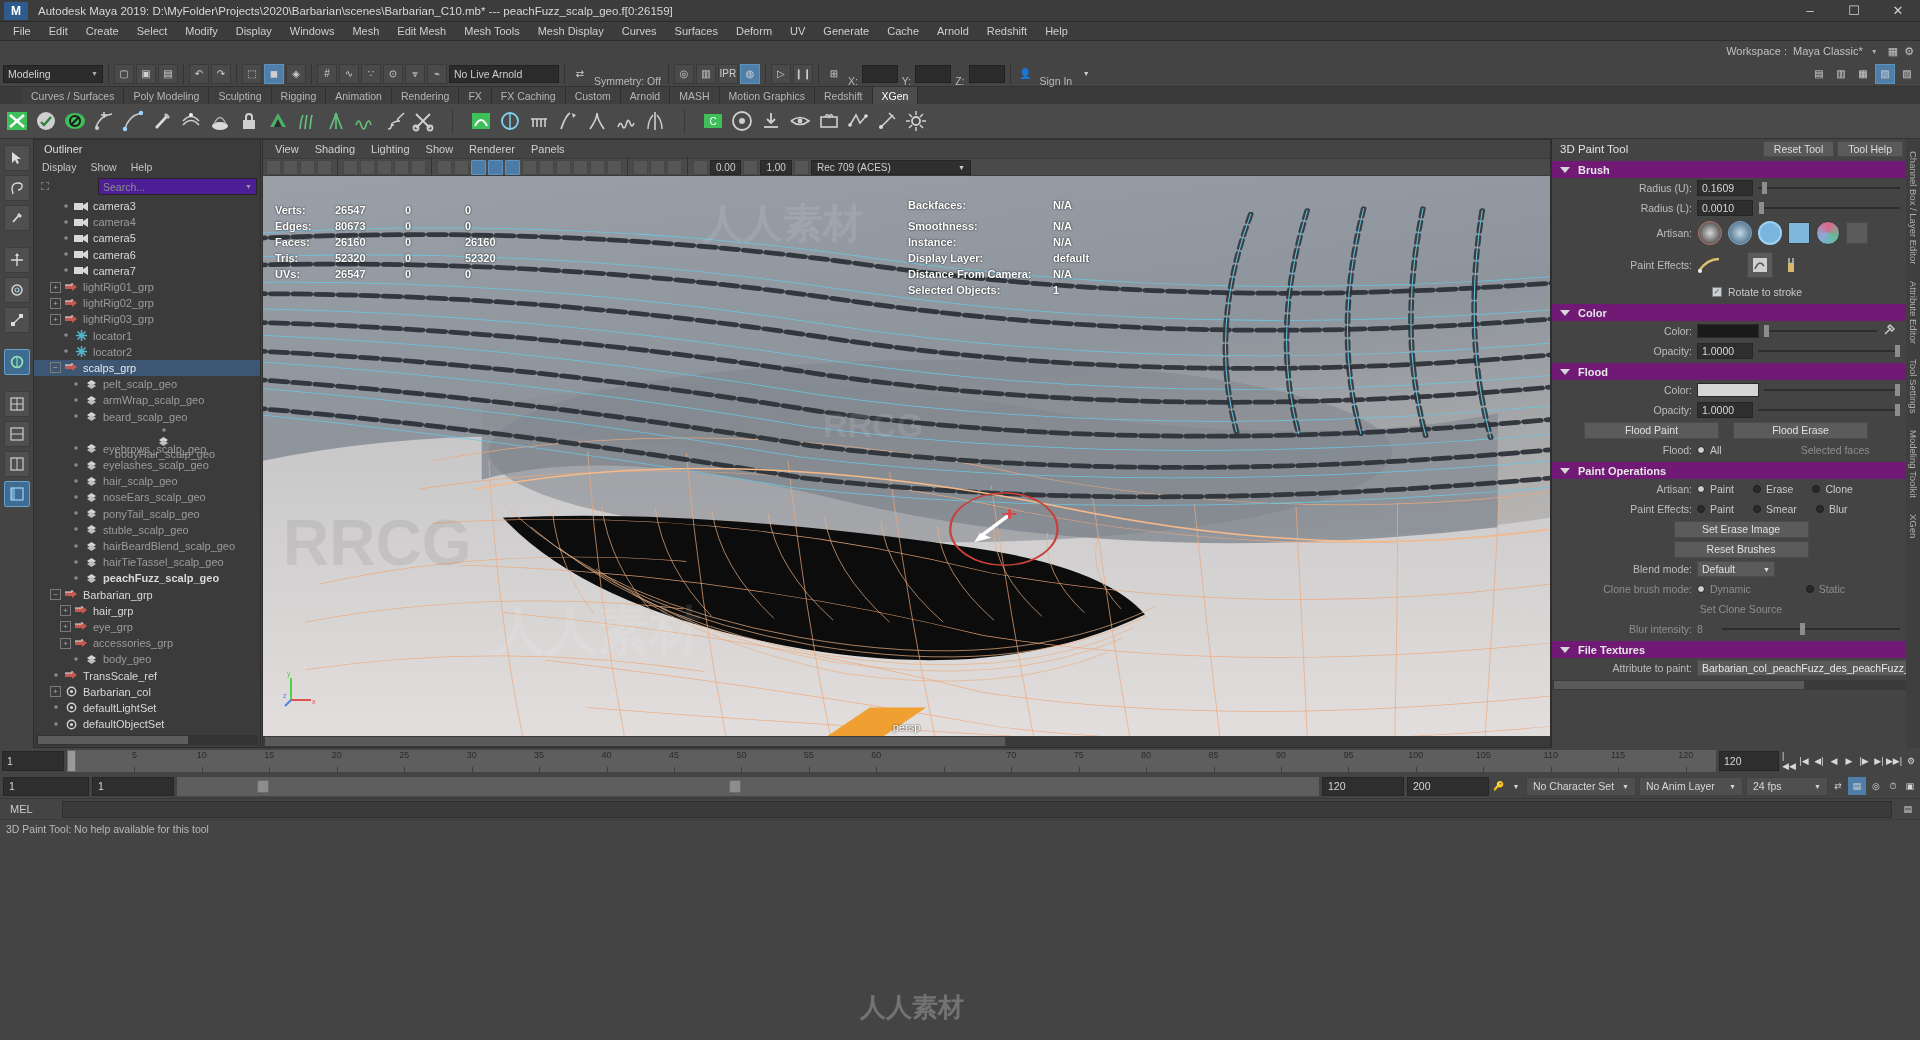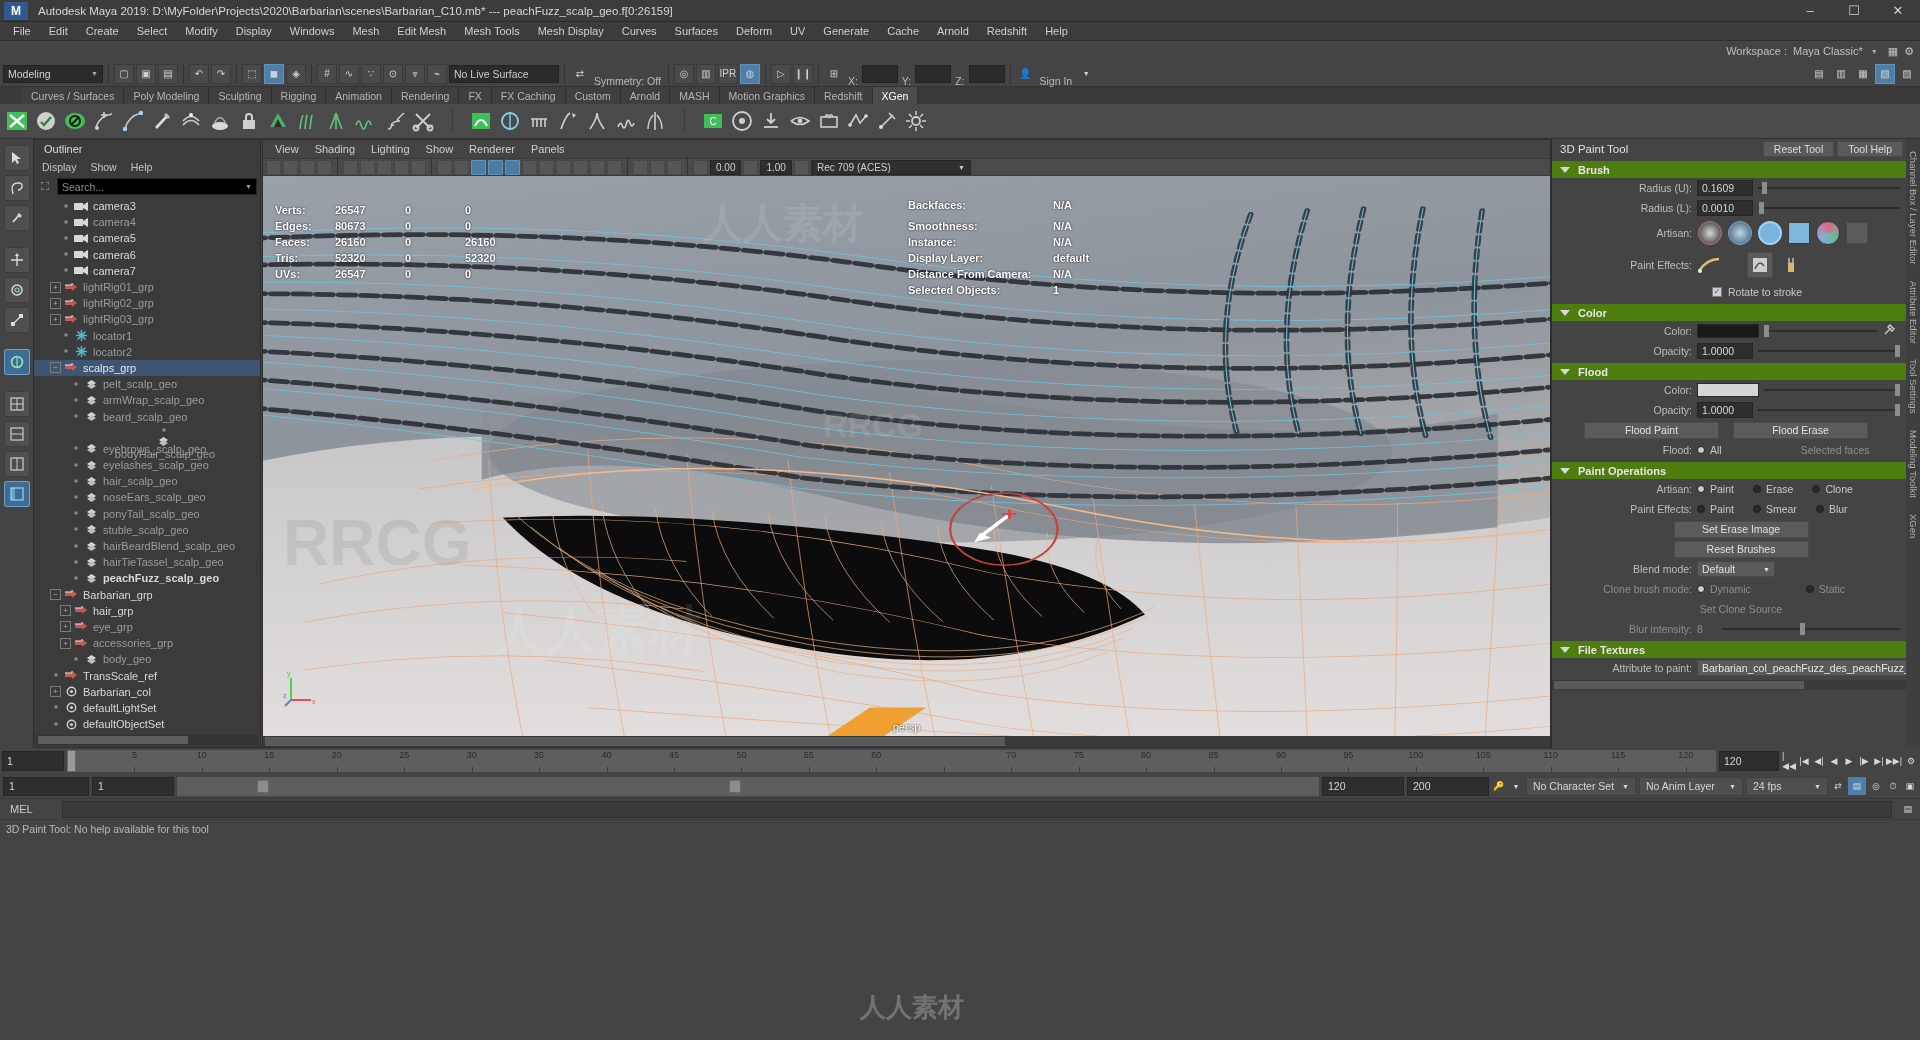--- a/index.html
+++ b/index.html
@@ -66,22 +66,22 @@
 
   
   .outliner { width:228px; background:#3b3b3b; display:flex; flex-direction:column;
      border:1px solid #2e2e2e; }
   .ol-title { height:18px; padding-left:10px; display:flex; align-items:center;
      font-size:11px; color:#dcdcdc; background:#3b3b3b;}
   .ol-menu { height:17px; display:flex; align-items:center; padding-left:8px; gap:14px;
      font-size:10.5px; color:#c4c4c4; }
   .ol-search { height:19px; margin:2px 3px; display:flex; align-items:center; gap:4px;}
   .ol-sicon { width:16px; height:15px; display:flex; align-items:center; justify-content:center; color:#aaa; }
-  .ol-sfield { flex:1; height:17px; background:#000000; border:1px solid #252525;
-     display:flex; align-items:center; padding:0 4px; font-size:10.5px; color:#8e8e8e; }
+  .ol-sfield { flex:1; height:17px; background:#4c1d95; border:1px solid #252525;
+     display:flex; align-items:center; padding:0 4px; font-size:10.5px; color:#8e8e8e;margin-left:41px; }
   .ol-sfield .car { margin-left:auto; font-size:7px; color:#999; }
   .ol-list { flex:1; overflow:hidden; background:#3b3b3b; position:relative; }
   .ol-row { height:16.2px; display:flex; align-items:center; font-size:11px; color:#9c9c9c;
      white-space:nowrap; padding-left:2px; }
   .ol-row.selected { background:#3d5673; color:#e8e8e8; }
   .ol-row.bright { color:#d9d9d9; }
   .exp { width:11px; height:11px; border:1px solid #7a7a7a; font-size:8px; line-height:9px;
      text-align:center; color:#b0b0b0; margin-right:3px; flex:none; }
   .exp.none { border:none; }
   .ic { width:15px; height:12px; margin-right:4px; flex:none; display:flex;
@@ -114,21 +114,21 @@
 
   
   .rightpanel { width:355px; background:#444; display:flex; flex-direction:column;
      border-left:1px solid #2e2e2e; }
   .rp-head { height:20px; display:flex; align-items:center; padding-left:8px; background:#444;}
   .rp-head .rp-title { font-size:11.5px; color:#e2e2e2; }
   .rp-head .rp-btns { margin-left:auto; display:flex; gap:3px; padding-right:3px;}
   .rp-btn { height:16px; padding:0 10px; background:#5a5a5a; border:1px solid #4a4a4a;
      font-size:10.5px; color:#dcdcdc; display:flex; align-items:center; }
   .rp-body { flex:1; overflow:hidden; background:#444; }
-  .sec-head { height:17px; background:#4d7c0f; display:flex; align-items:center;
+  .sec-head { height:17px; background:#701a75; display:flex; align-items:center;
      gap:8px; padding-left:8px; margin-top:2px; }
   .sec-head .tri { width:0;height:0;border-left:5px solid transparent;border-right:5px solid transparent;
      border-top:6px solid #d8d8d8; }
   .sec-head span { font-size:11px; color:#e6e6e6; font-weight:bold; }
   .row { height:20px; display:flex; align-items:center; gap:5px; padding-right:6px; }
   .lbl { width:140px; text-align:right; font-size:10.5px; color:#bdbdbd; flex:none; }
   .num { width:56px; height:16px; background:#2e2e2e; border:1px solid #262626; color:#d6d6d6;
      font-size:10.5px; display:flex; align-items:center; padding-left:4px;}
   .slider { flex:1; height:14px; position:relative; display:flex; align-items:center; }
   .slider .track { position:absolute; left:0; right:0; height:2px; background:#2d2d2d; }
@@ -258,21 +258,21 @@
   <div class="ibtn">⬚</div>
   <div class="ibtn on">◼</div>
   <div class="ibtn">◈</div>
   <div class="sep"></div>
   <div class="ibtn">#</div>
   <div class="ibtn">∿</div>
   <div class="ibtn">∵</div>
   <div class="ibtn">⊙</div>
   <div class="ibtn">⩔</div>
   <div class="ibtn">⌁</div>
-  <div class="sl-field" style="width:110px;">No Live Surface</div>
+  <div class="sl-field" style="width:110px;">No Live Arnold</div>
   <div class="sep"></div>
   <div class="ibtn flat">⇄</div>
   <div class="sl-label">Symmetry: Off</div>
   <div class="sep"></div>
   <div class="ibtn">◎</div>
   <div class="ibtn">▥</div>
   <div class="ibtn">IPR</div>
   <div class="ibtn on">◍</div>
   <div class="sep"></div>
   <div class="ibtn">▷</div>

